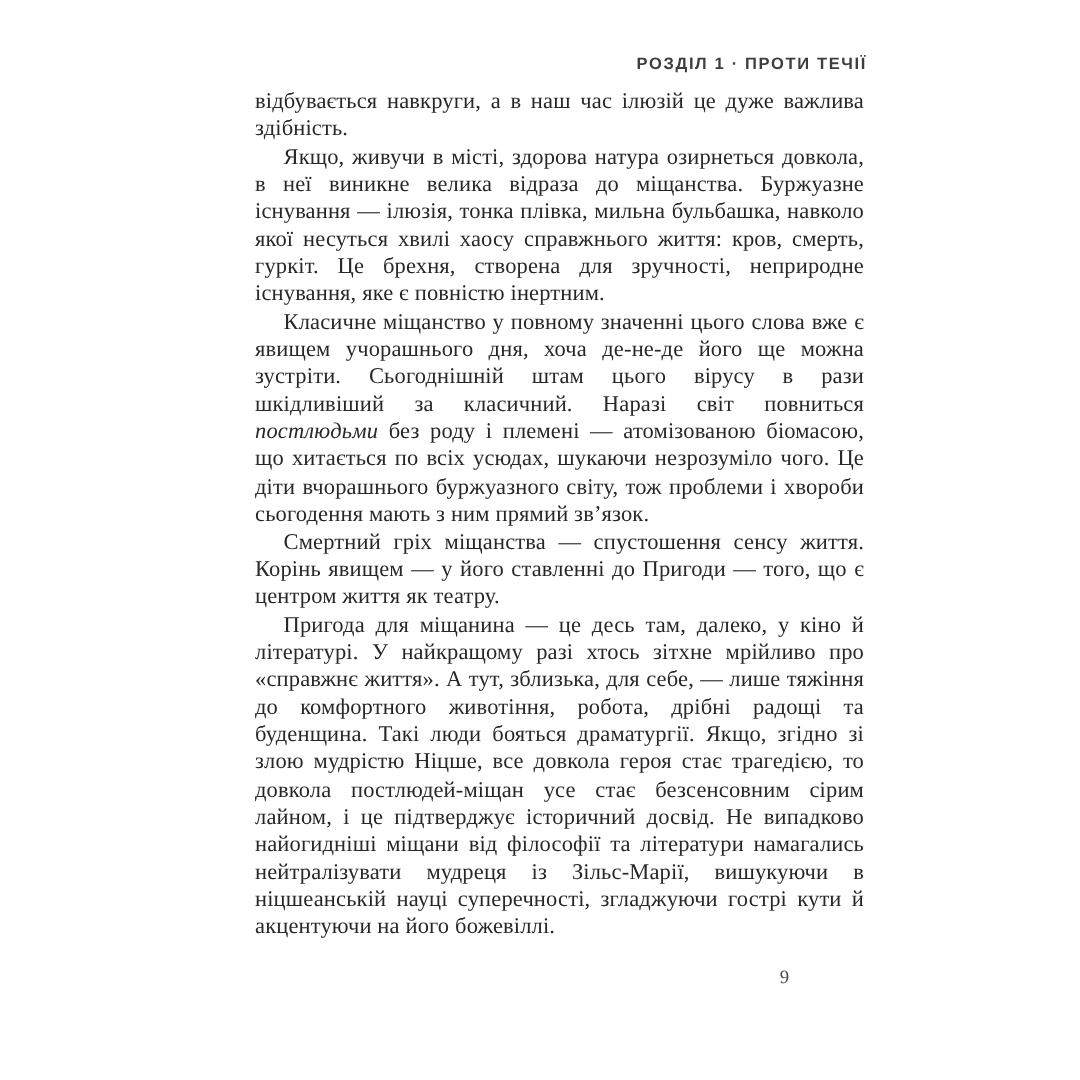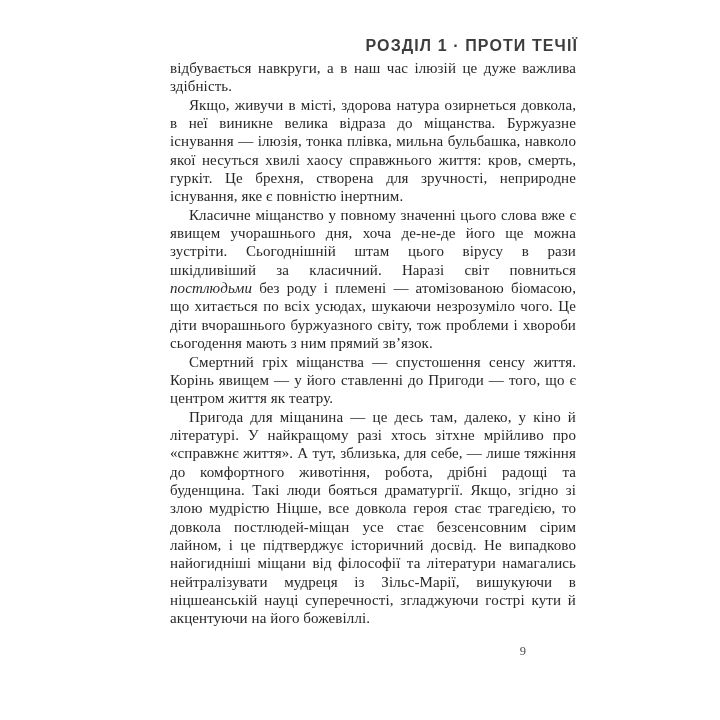--- a/index.html
+++ b/index.html
@@ -19,21 +19,21 @@
     inset: 0;
     background: #ffffff;
   }
   .running-head {
     position: absolute;
     top: 37px;
     left: 170px;
     width: 408px;
     text-align: right;
     font-family: "Liberation Sans", "DejaVu Sans", sans-serif;
-    font-size: 16px;
+    font-size: 11px;
     font-weight: 600;
     letter-spacing: 1.1px;
     text-transform: uppercase;
     color: #3d3d3d;
     white-space: nowrap;
   }
   .text-block {
     position: absolute;
     top: 59px;
     left: 170px;

